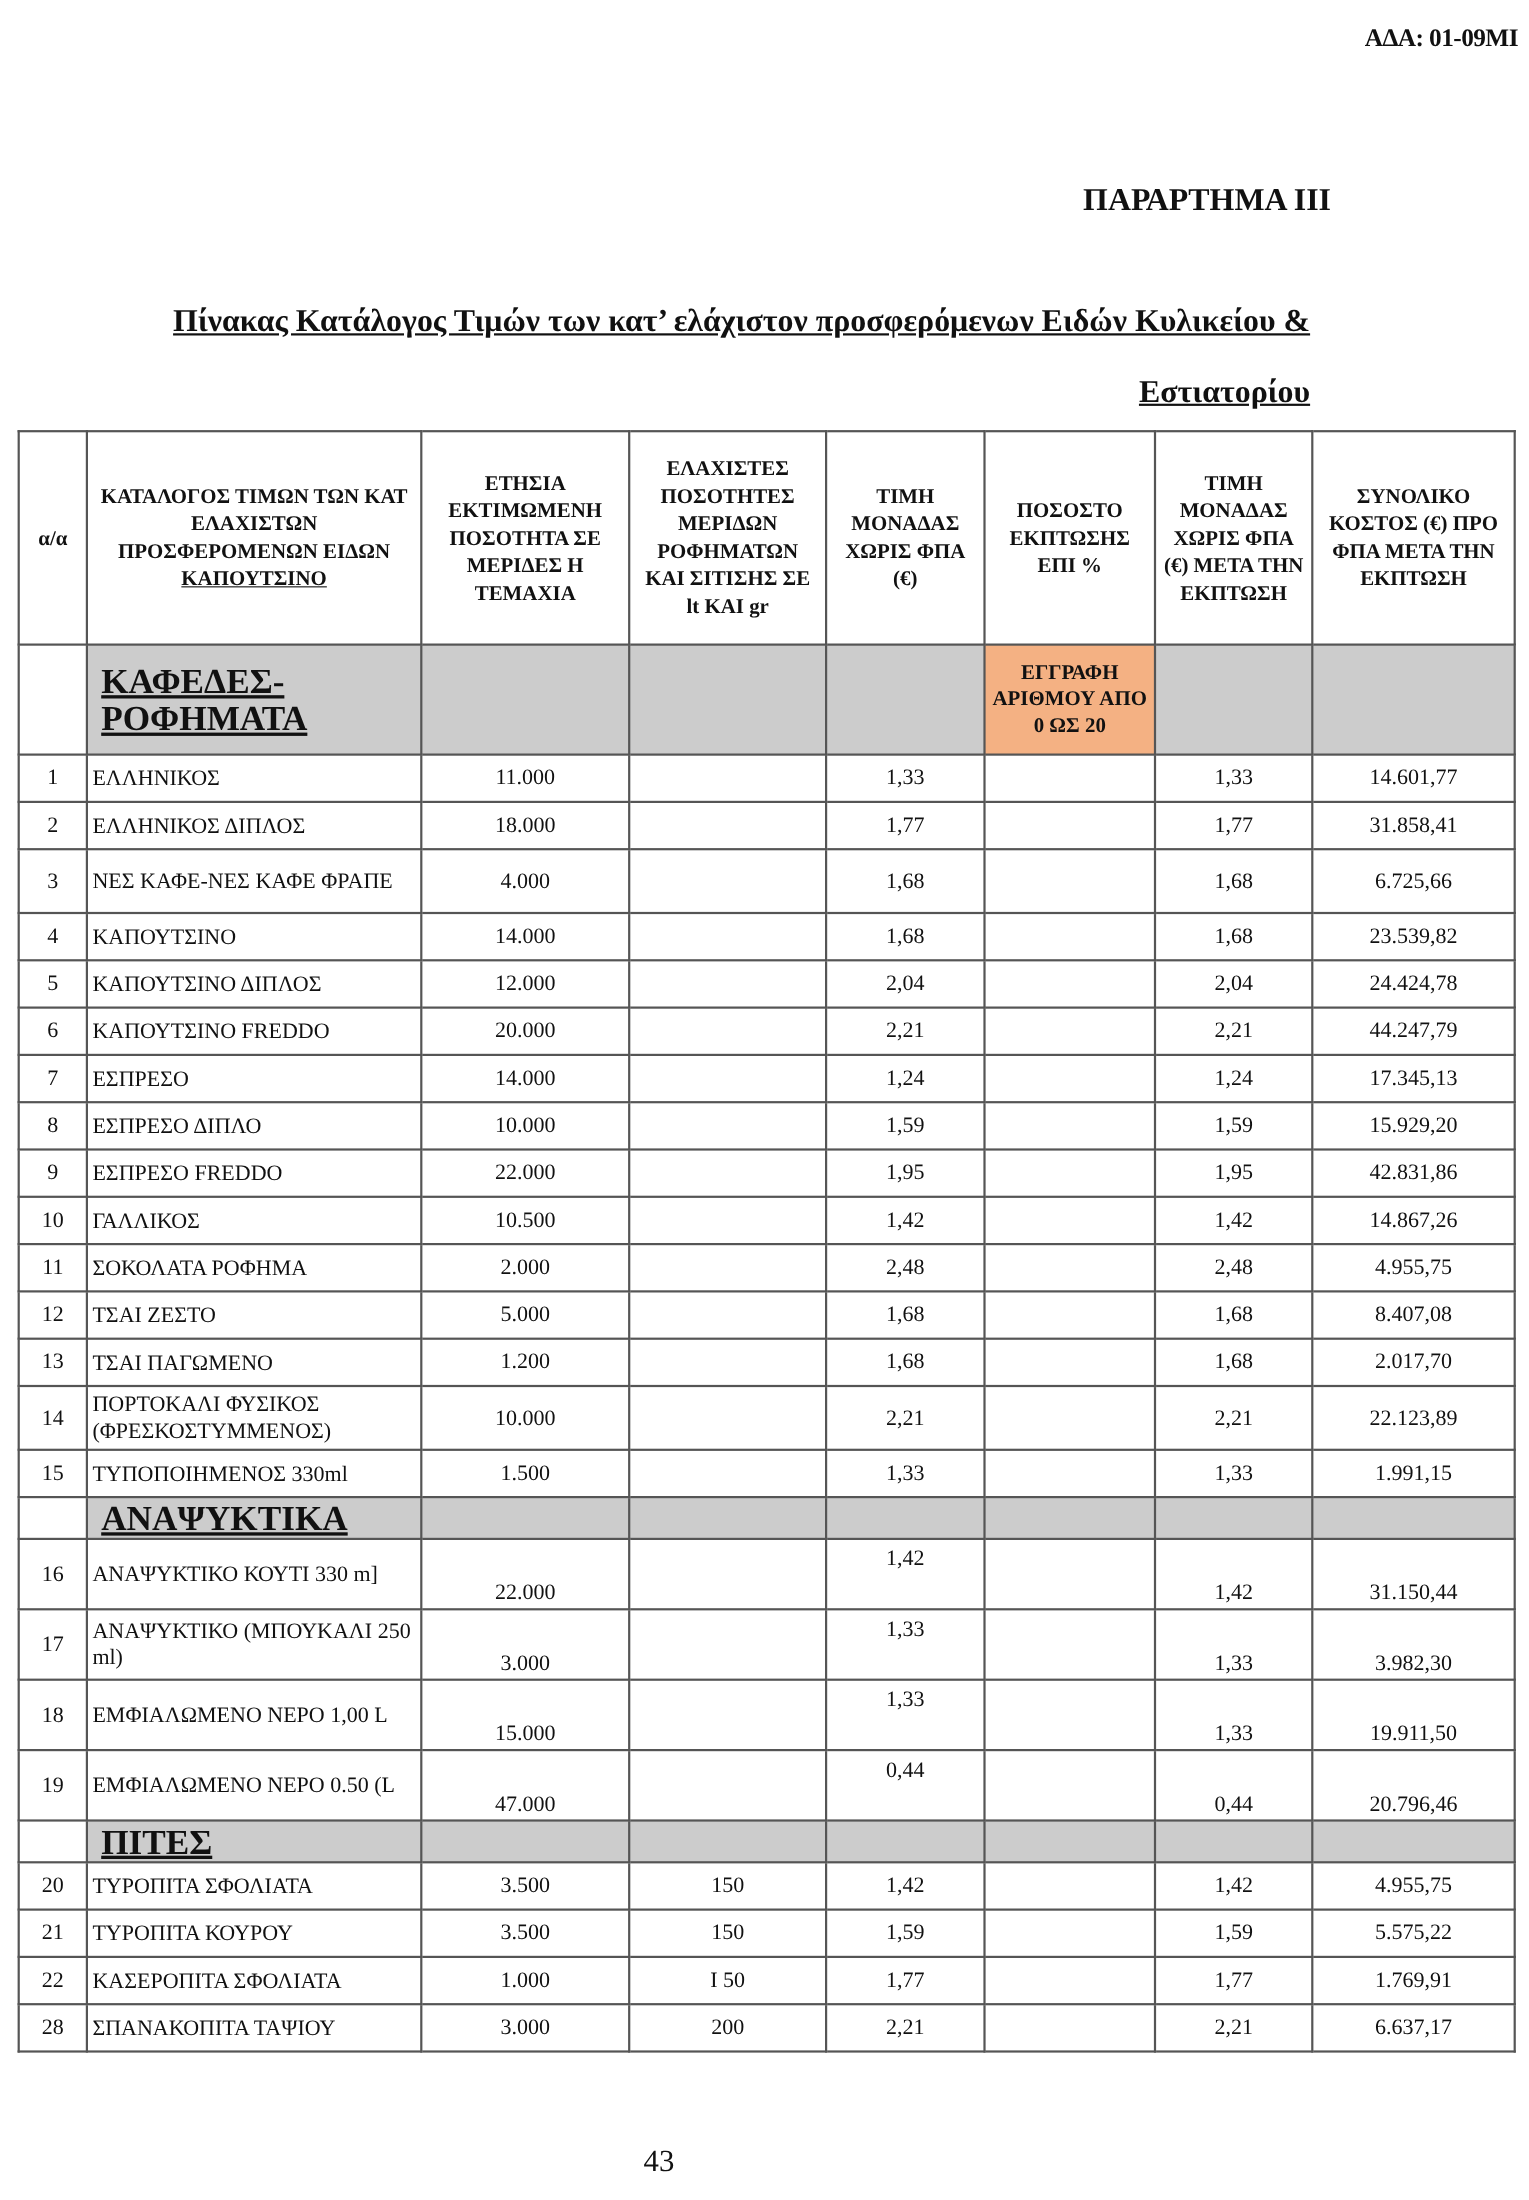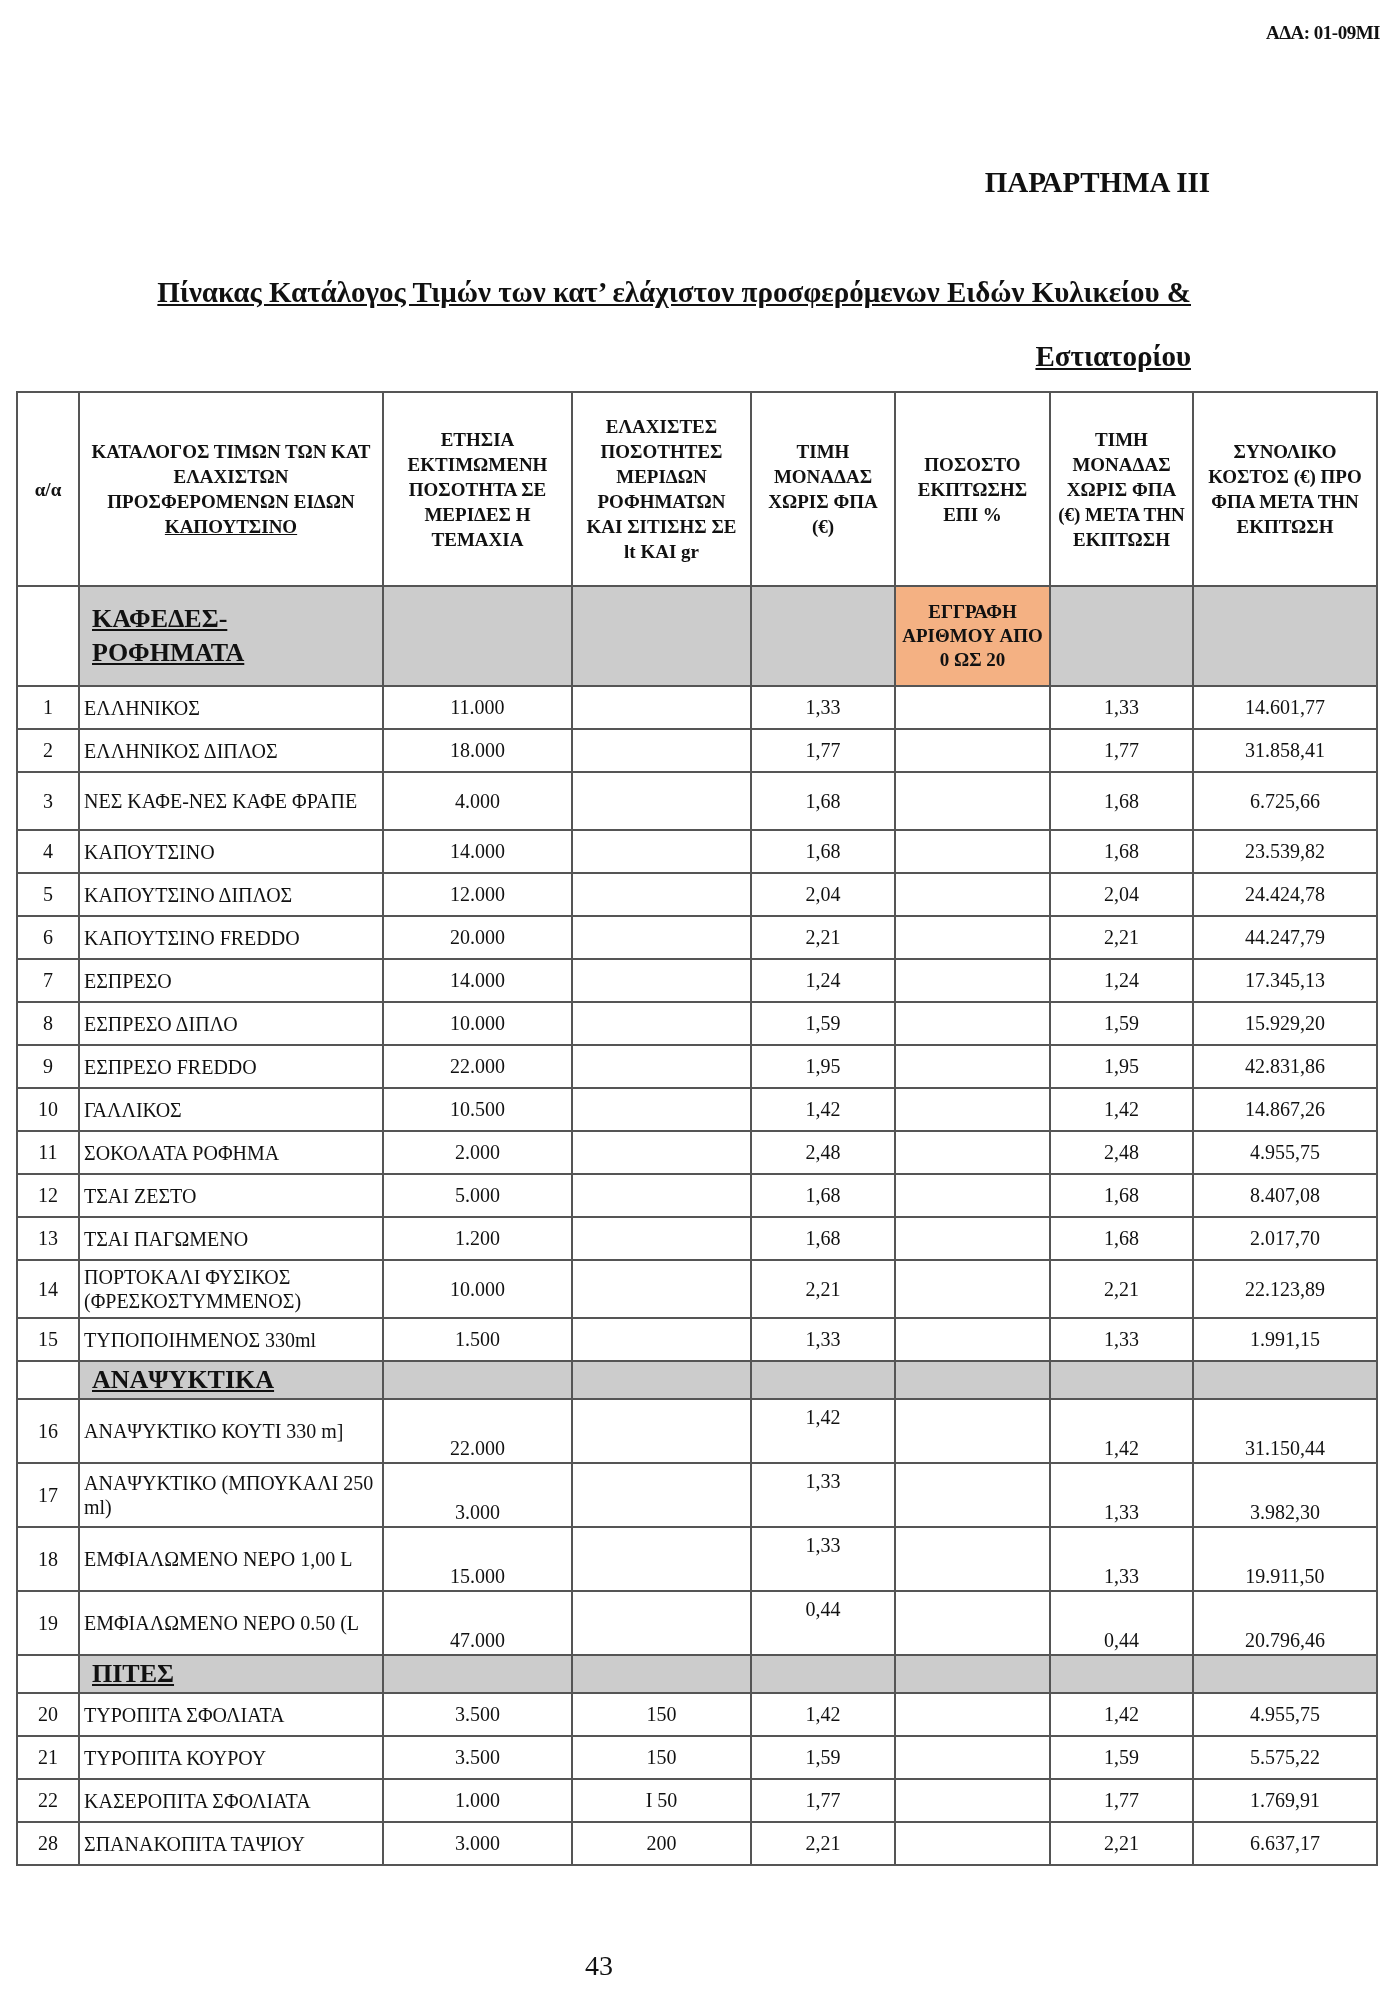--- a/index.html
+++ b/index.html
@@ -1,32 +1,32 @@
 <!DOCTYPE html>
 <html><head>
 <meta charset="utf-8">
 <style>
   html, body { margin:0; padding:0; background:#ffffff; }
   body { width:1390px; height:2000px; position:relative; overflow:hidden;
          font-family:"Liberation Serif", "DejaVu Serif", serif; color:#111; }
-  .ada { position:absolute; top:22px; right:10px; font-weight:bold; font-size:19px; letter-spacing:-0.5px; }
+  .ada { position:absolute; top:22px; right:10px; font-weight:bold; font-size:23px; letter-spacing:-0.5px; }
   .annex { position:absolute; top:166px; left:0; width:1210px; text-align:right; font-weight:bold; font-size:29px; }
   .subtitle { position:absolute; top:260px; left:16px; width:1175px; text-align:right; font-weight:bold; font-size:29px; line-height:64px; }
   .subtitle span { text-decoration:underline; }
   table { position:absolute; top:391px; left:16px; width:1360px; border-collapse:collapse; table-layout:fixed; }
   td, th { border:2px solid #555; padding:0 6px; font-size:20px; text-align:center; vertical-align:middle; }
   th { font-weight:bold; font-size:19px; line-height:25px; height:192px; }
   th.aa { font-size:19px;margin-top:24px; }
   td.name { text-align:left; padding-left:4px; line-height:24px; }
   tr.row td { height:41px; }
   tr.row.two td { height:56px; }
   tr.section td { background:#cccccc; height:36px; }
   tr.section.first td { height:98px; }
   tr.section td.white { background:#ffffff; }
-  td.sec-title { text-align:left; padding-left:12px; font-weight:bold; font-size:26px; line-height:34px; }
+  td.sec-title { text-align:left; padding-left:12px; font-weight:bold; font-size:32px; line-height:34px; }
   td.sec-title span { text-decoration:underline; }
   td.orange { background:#f4b183 !important; font-weight:bold; font-size:19px; line-height:24px; }
   td.bottom { vertical-align:bottom; padding-bottom:2px; }
   td.top { vertical-align:top; padding-top:6px; }
   .u { text-decoration:underline; }
   .pagenum { position:absolute; top:1950px; left:585px; font-size:28px; }
 </style>
 </head>
 <body>
 

